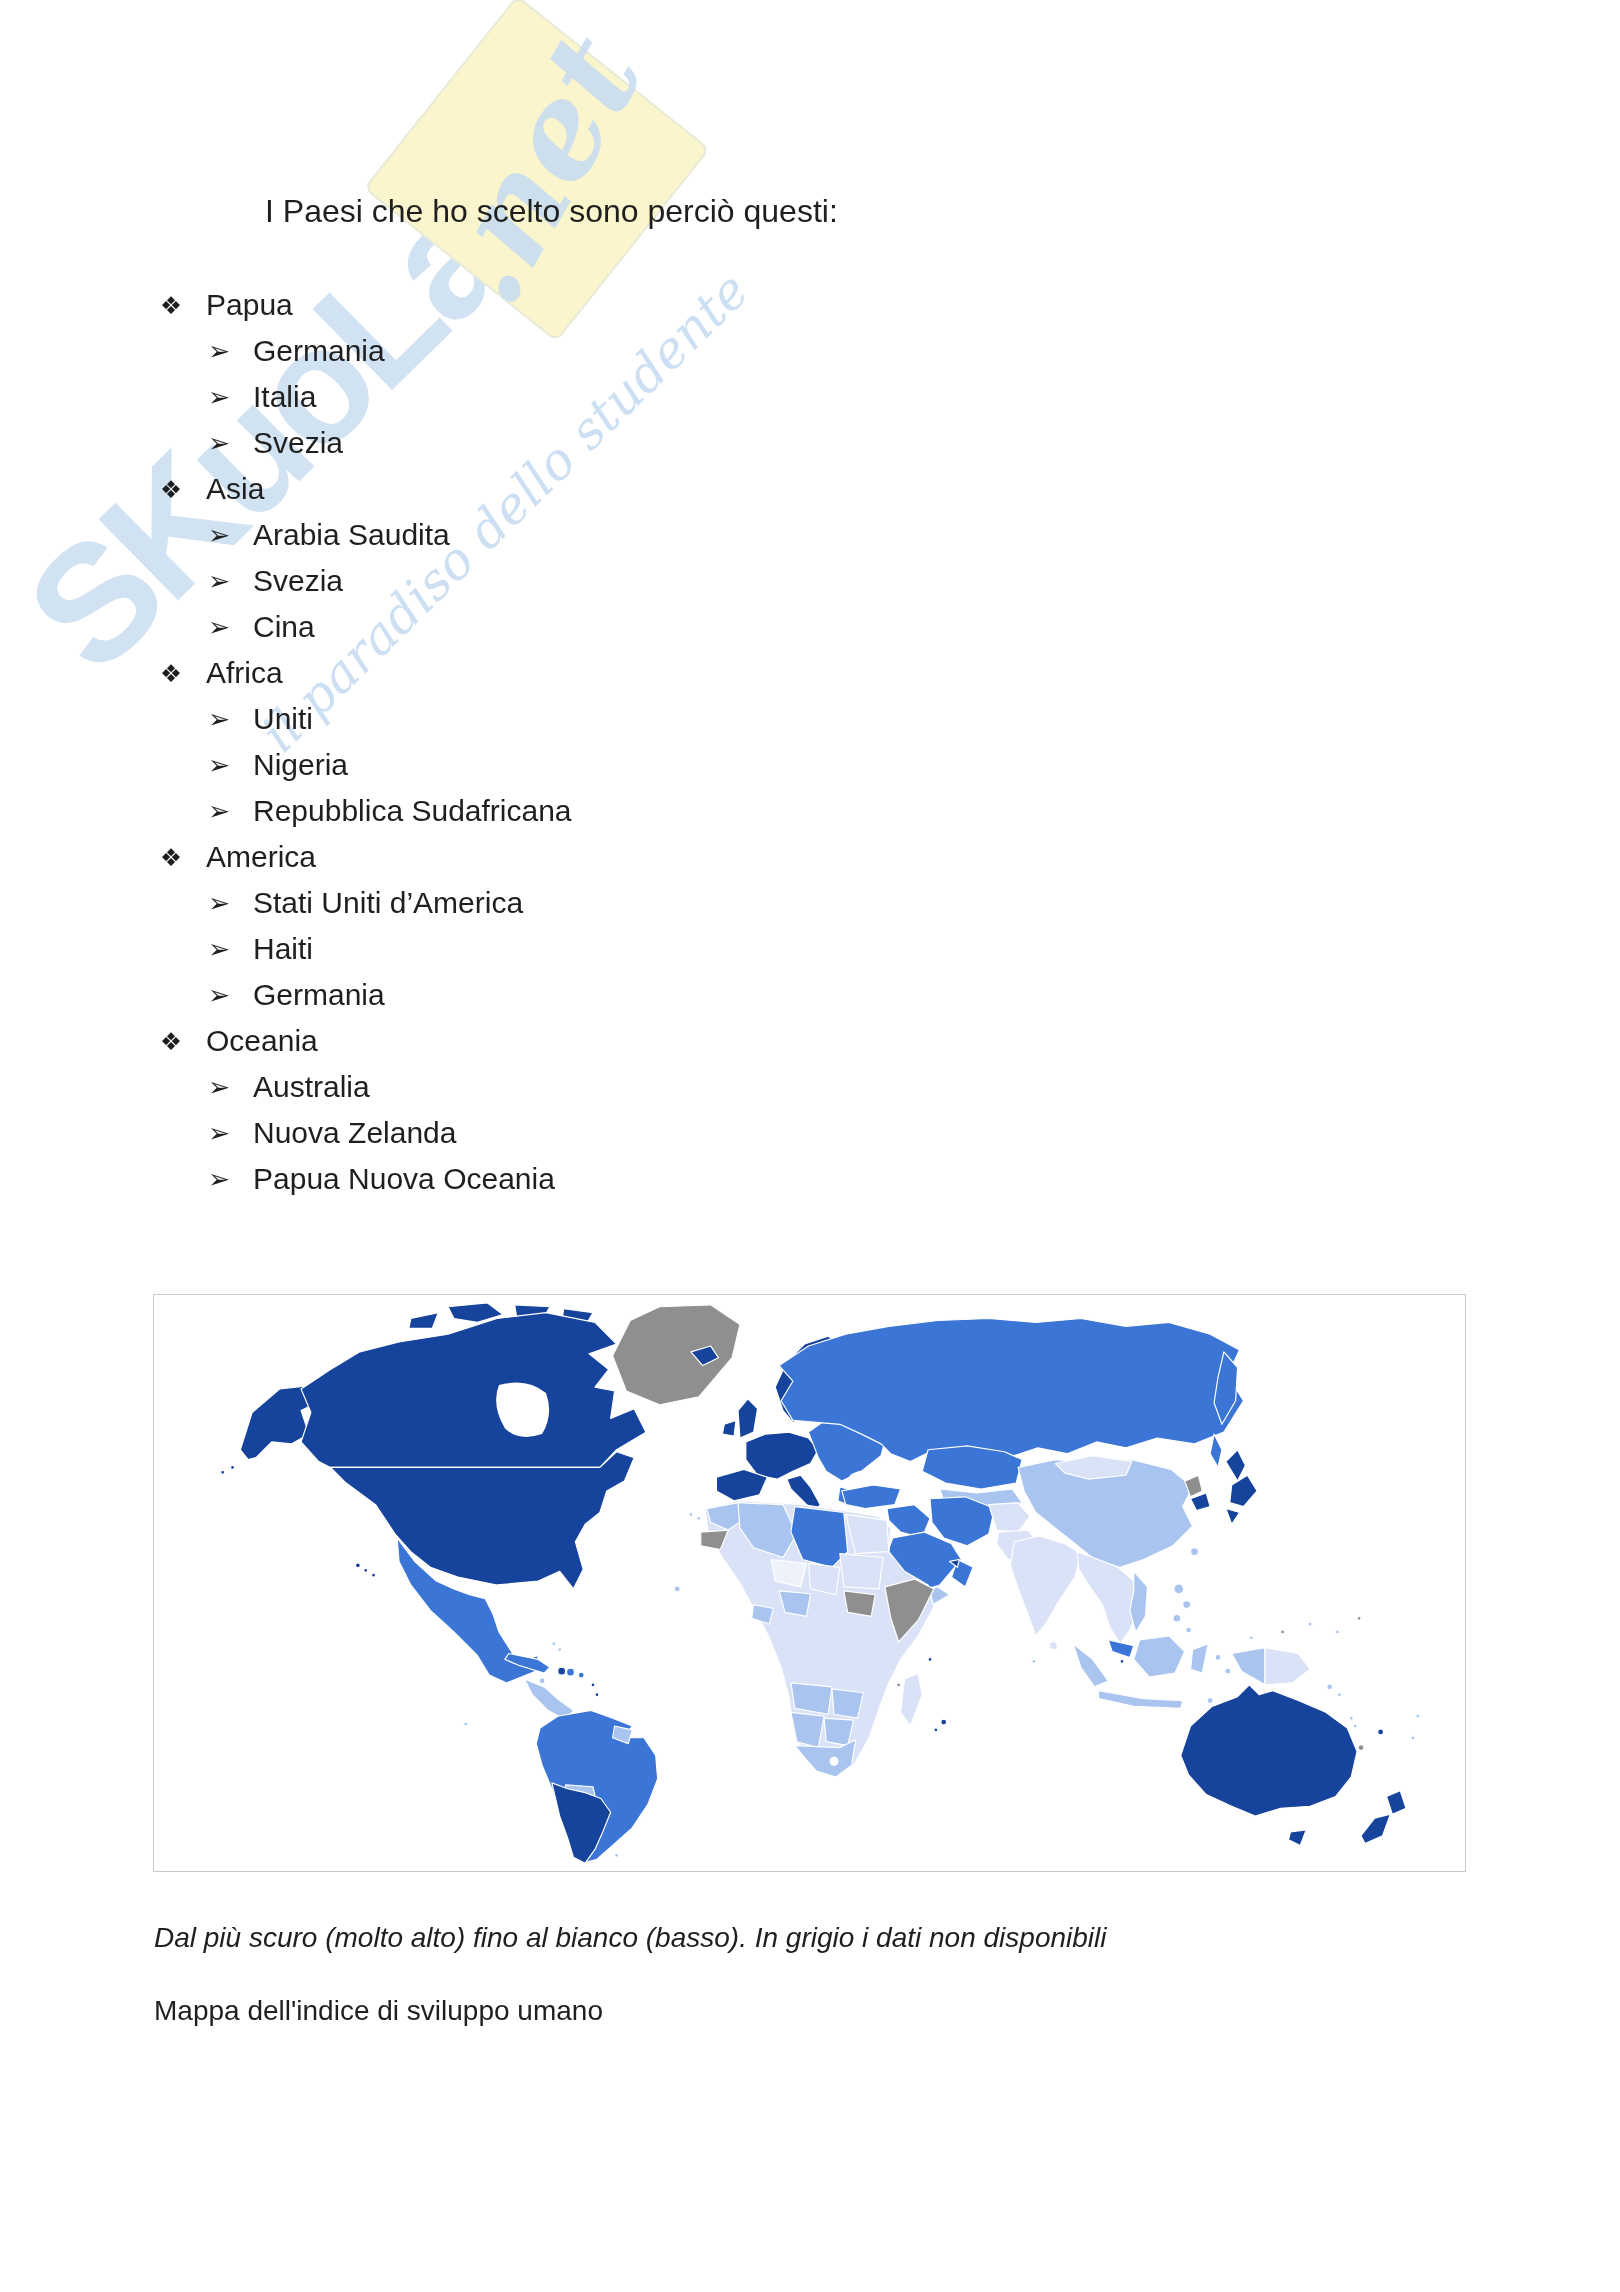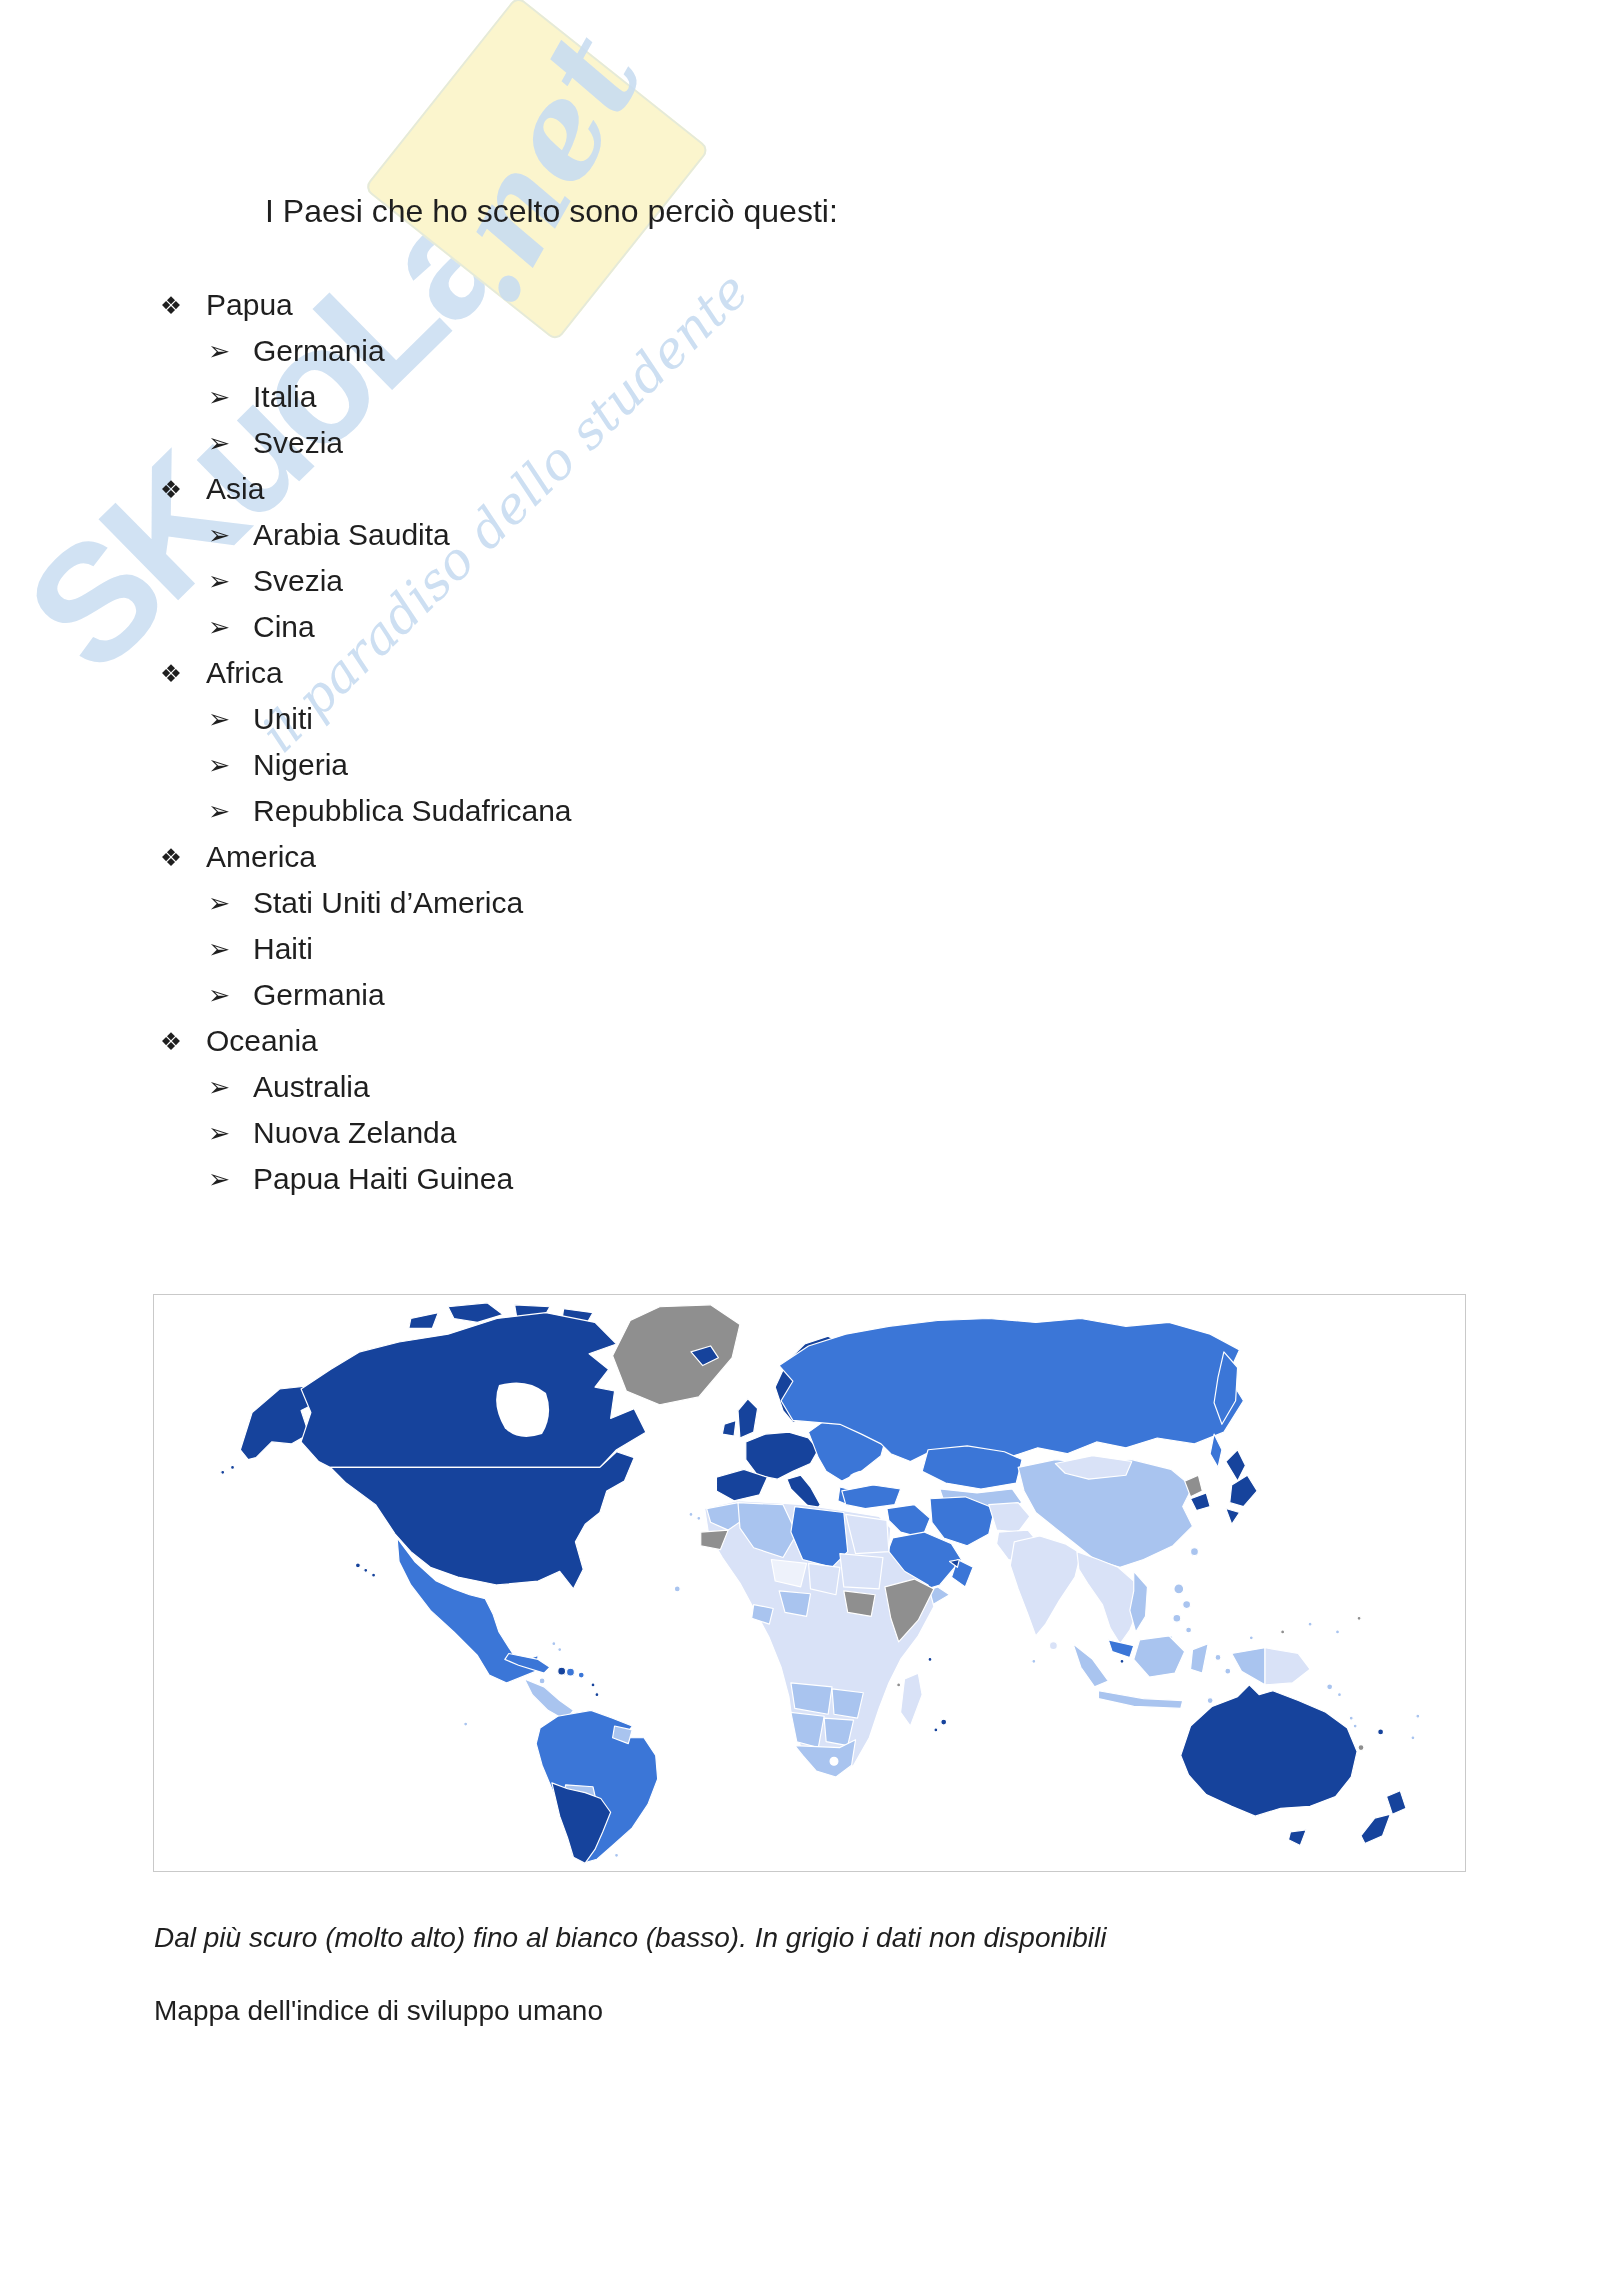--- a/index.html
+++ b/index.html
@@ -133,21 +133,21 @@
       <div class="row l2">
           <span class="b2">➢</span>
           <span>Australia</span>
         </div>
       <div class="row l2">
           <span class="b2">➢</span>
           <span>Nuova Zelanda</span>
         </div>
       <div class="row l2">
           <span class="b2">➢</span>
-          <span>Papua Haiti Guinea</span>
+          <span>Papua Nuova Oceania</span>
         </div>
     </div>
 
     <div class="map-figure">
       <svg viewBox="0 0 1338 588" xmlns="http://www.w3.org/2000/svg" stroke="#ffffff" stroke-width="1.2" stroke-linejoin="round">
 
         <path d="M482,98 L468,62 L486,26 L516,12 L568,10 L598,30 L590,64 L556,104 L516,112 Z" fill="#8f8f8f"></path>
 
         <path d="M300,12 L340,8 L356,20 L330,28 L306,24 Z" fill="#16439c"></path>
         <path d="M368,10 L404,12 L396,26 L370,22 Z" fill="#16439c"></path>

